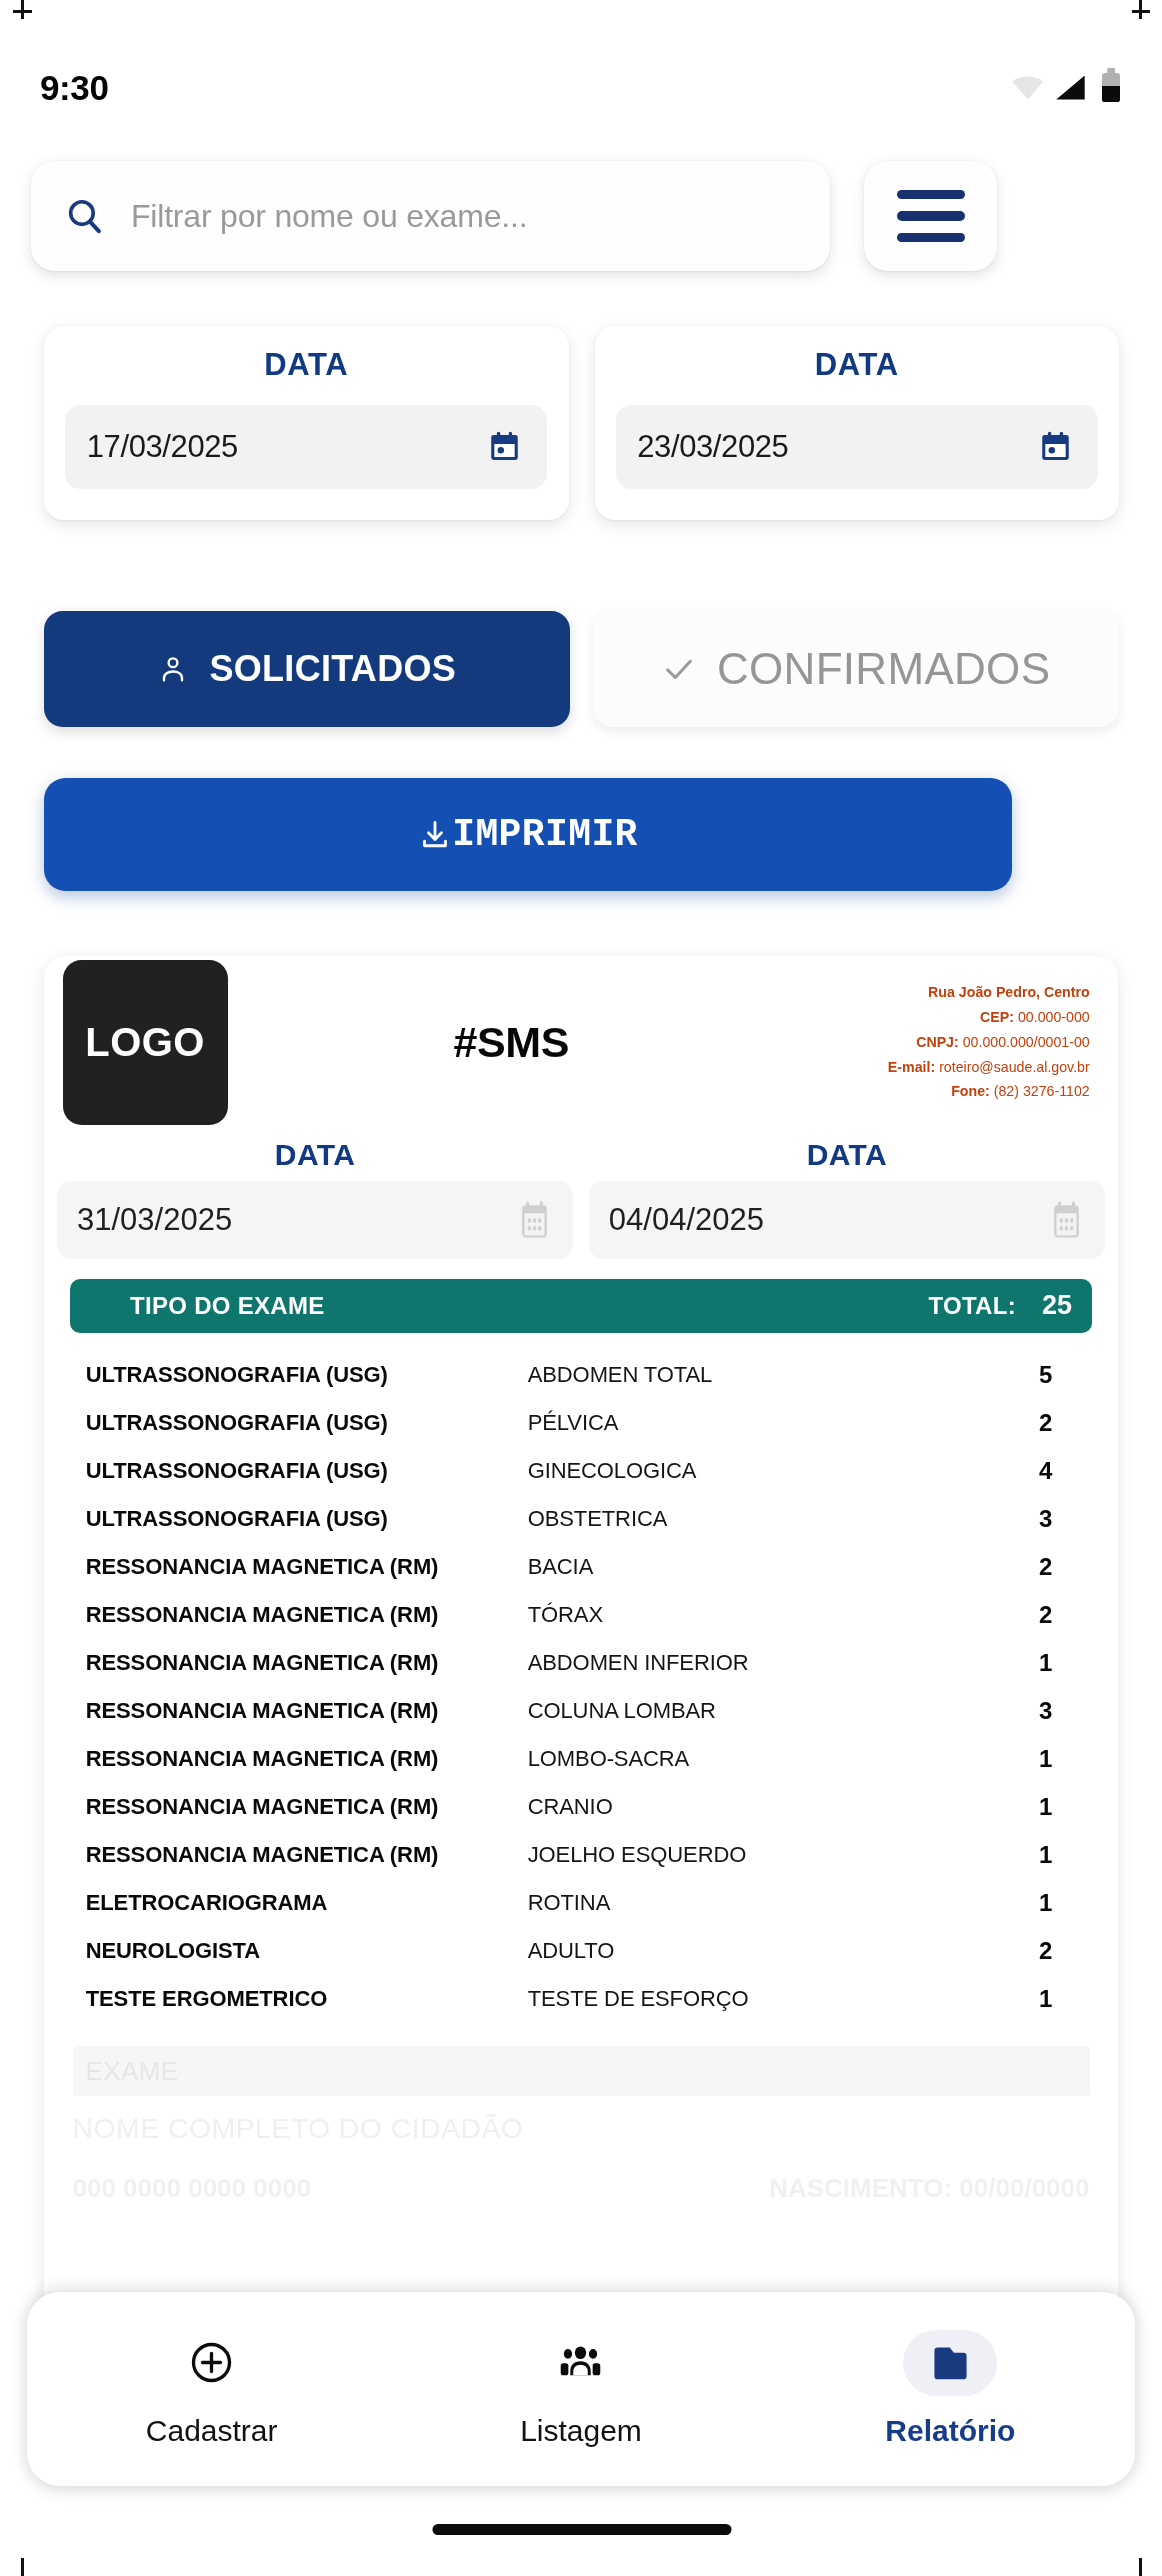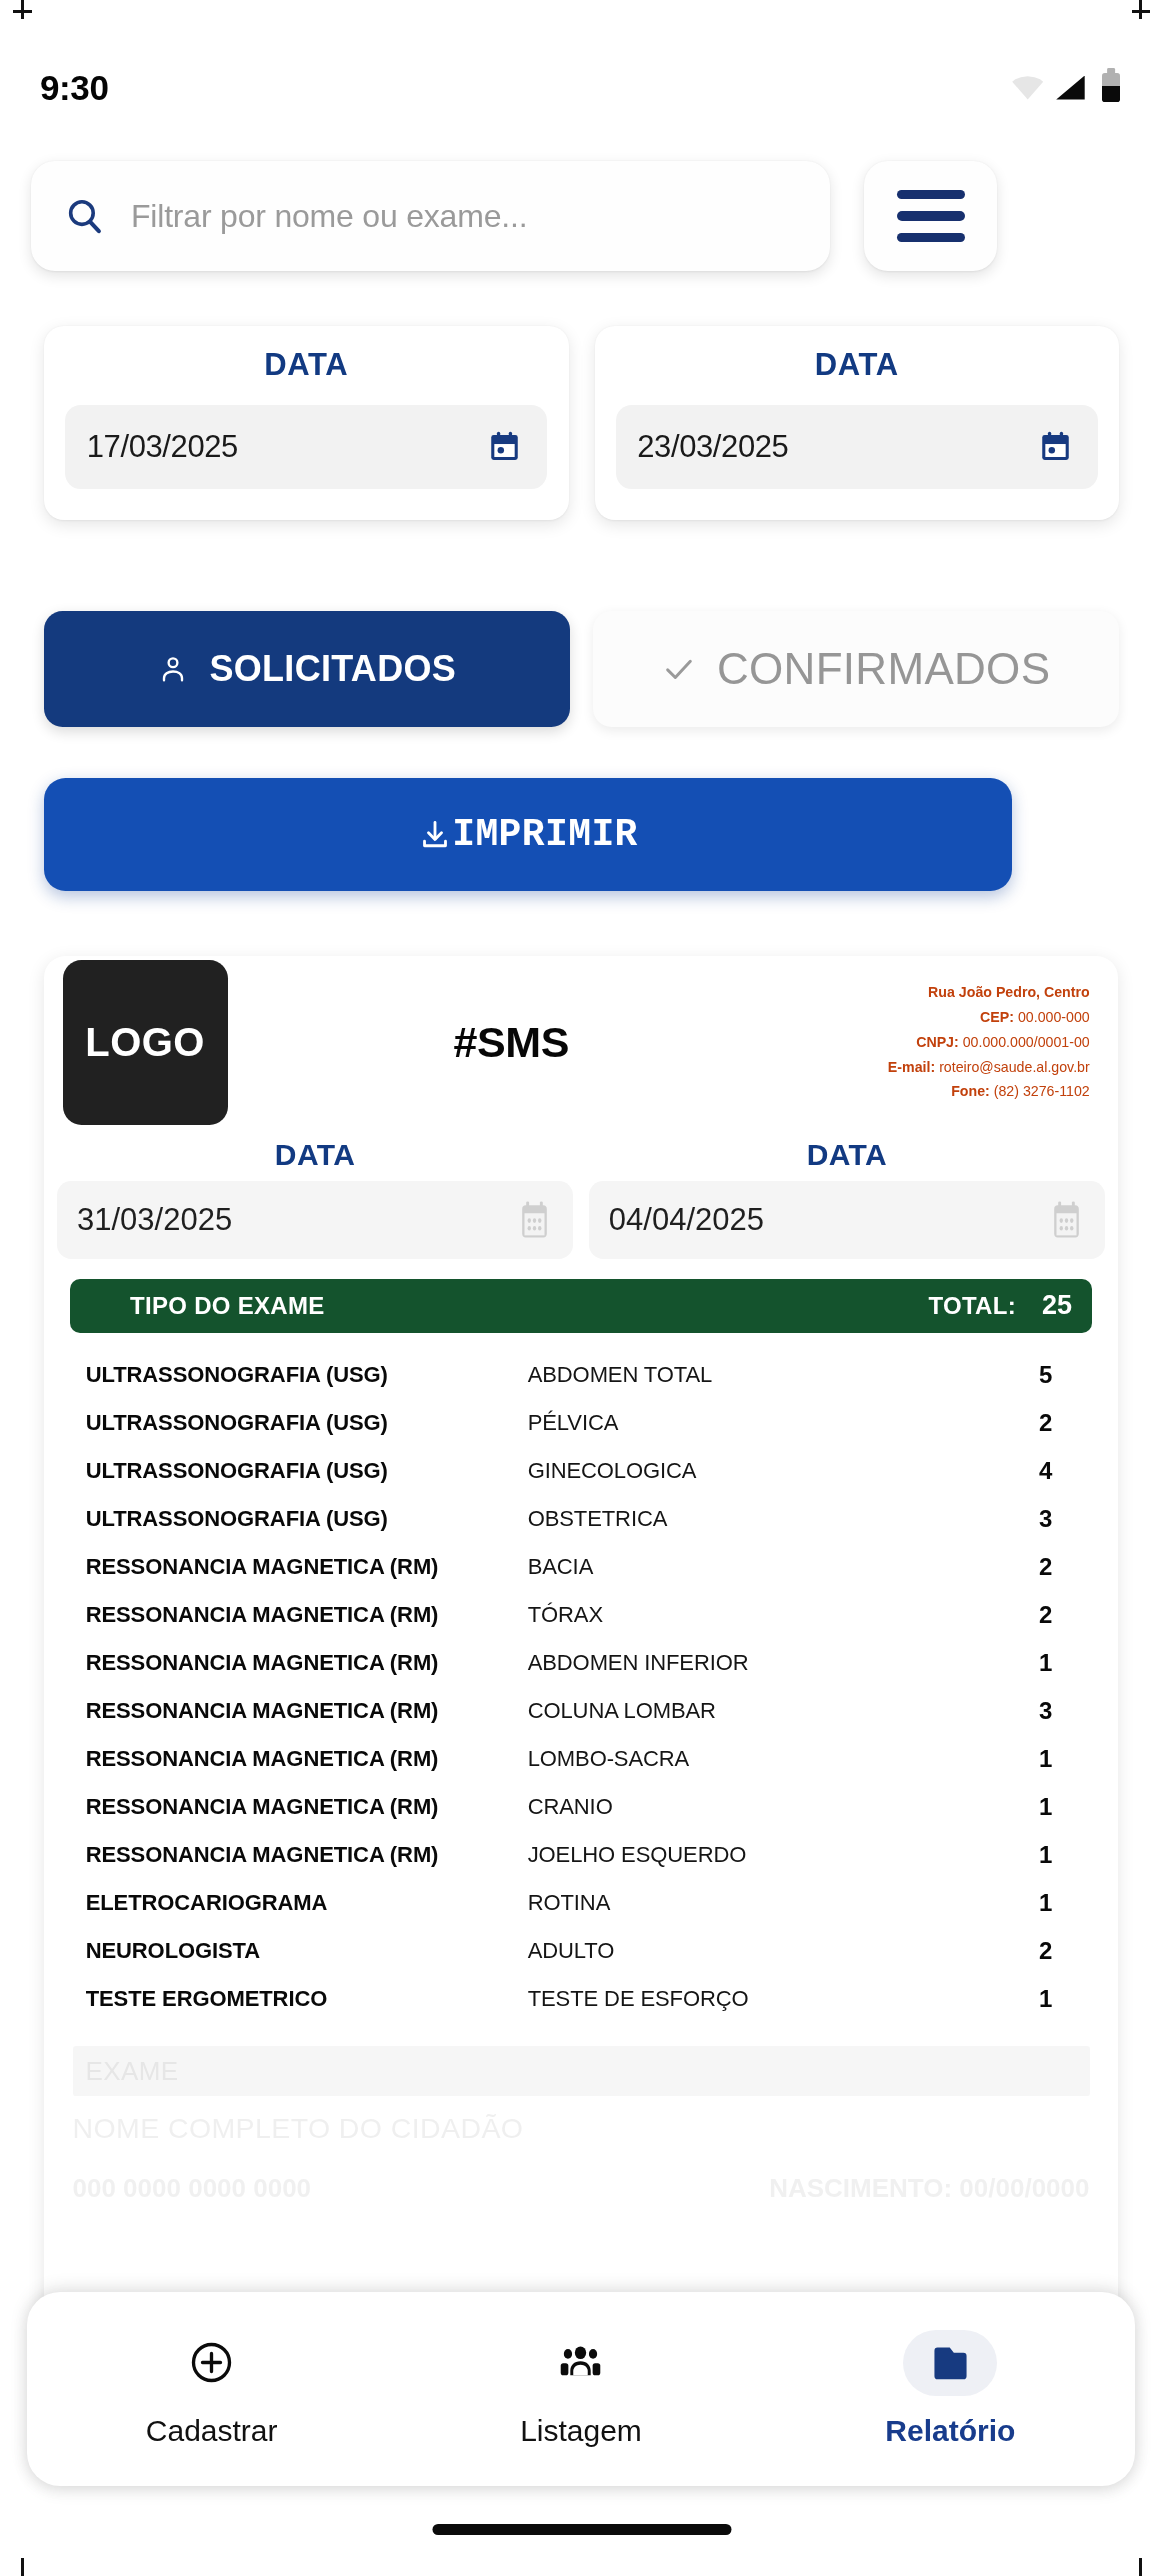--- a/index.html
+++ b/index.html
@@ -248,21 +248,21 @@
     background: #f5f5f5; border-radius: 14.2px;
     display: flex; align-items: center; justify-content: space-between;
     padding: 0 20px;
   }
   .rep-date-value { font-size: 31px; color: #1f1f1f; }
   .cal-grid-icon { width: 37px; height: 40px; flex: 0 0 37px; }
 
   
   #exam-table { padding: 20px 26px 0 26px; }
   #table-head {
-    height: 54px; background: #14532d; border-radius: 10px;
+    height: 54px; background: #0f766e; border-radius: 10px;
     display: flex; align-items: center;
     padding: 0 0 0 60px;
     margin-bottom: 18.5px;
   }
   #th-type {
     flex: 1; font-size: 24px; font-weight: 700; color: #ffffff;
     letter-spacing: 0.3px;
   }
   #th-total-label {
     font-size: 24px; font-weight: 700; color: #ffffff;

